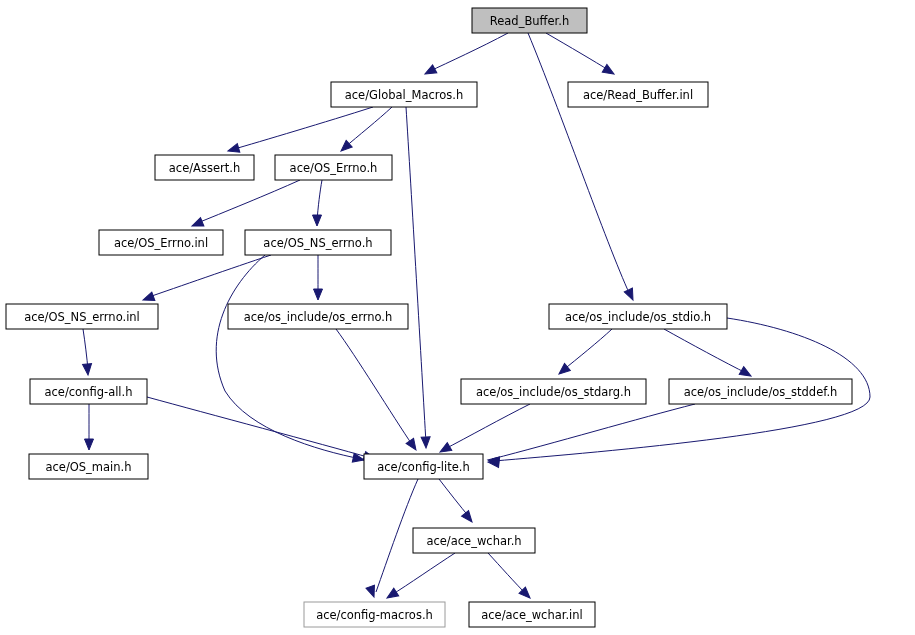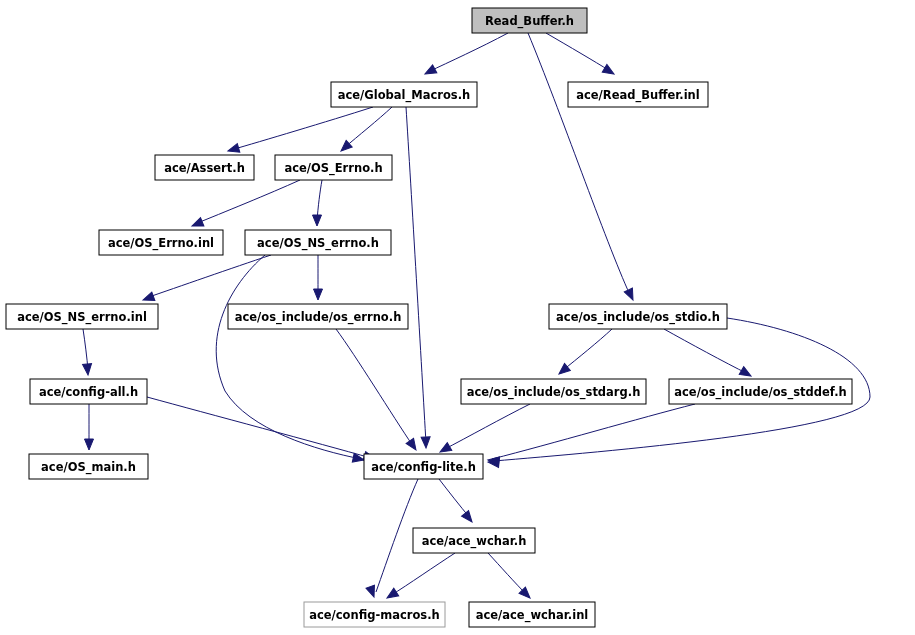--- a/index.html
+++ b/index.html
@@ -9,21 +9,20 @@
   }
   body {
     font-family: "DejaVu Sans", sans-serif;
   }
   #graph-root {
     position: relative;
     width: 915px;
     height: 635px;
     background: #ffffff;
     overflow: hidden;
-    font-weight: bold;
   }
   #graph-svg {
     position: absolute;
     left: 0;
     top: 0;
     width: 915px;
     height: 635px;
   }
   .node-rect {
     fill: #ffffff;

